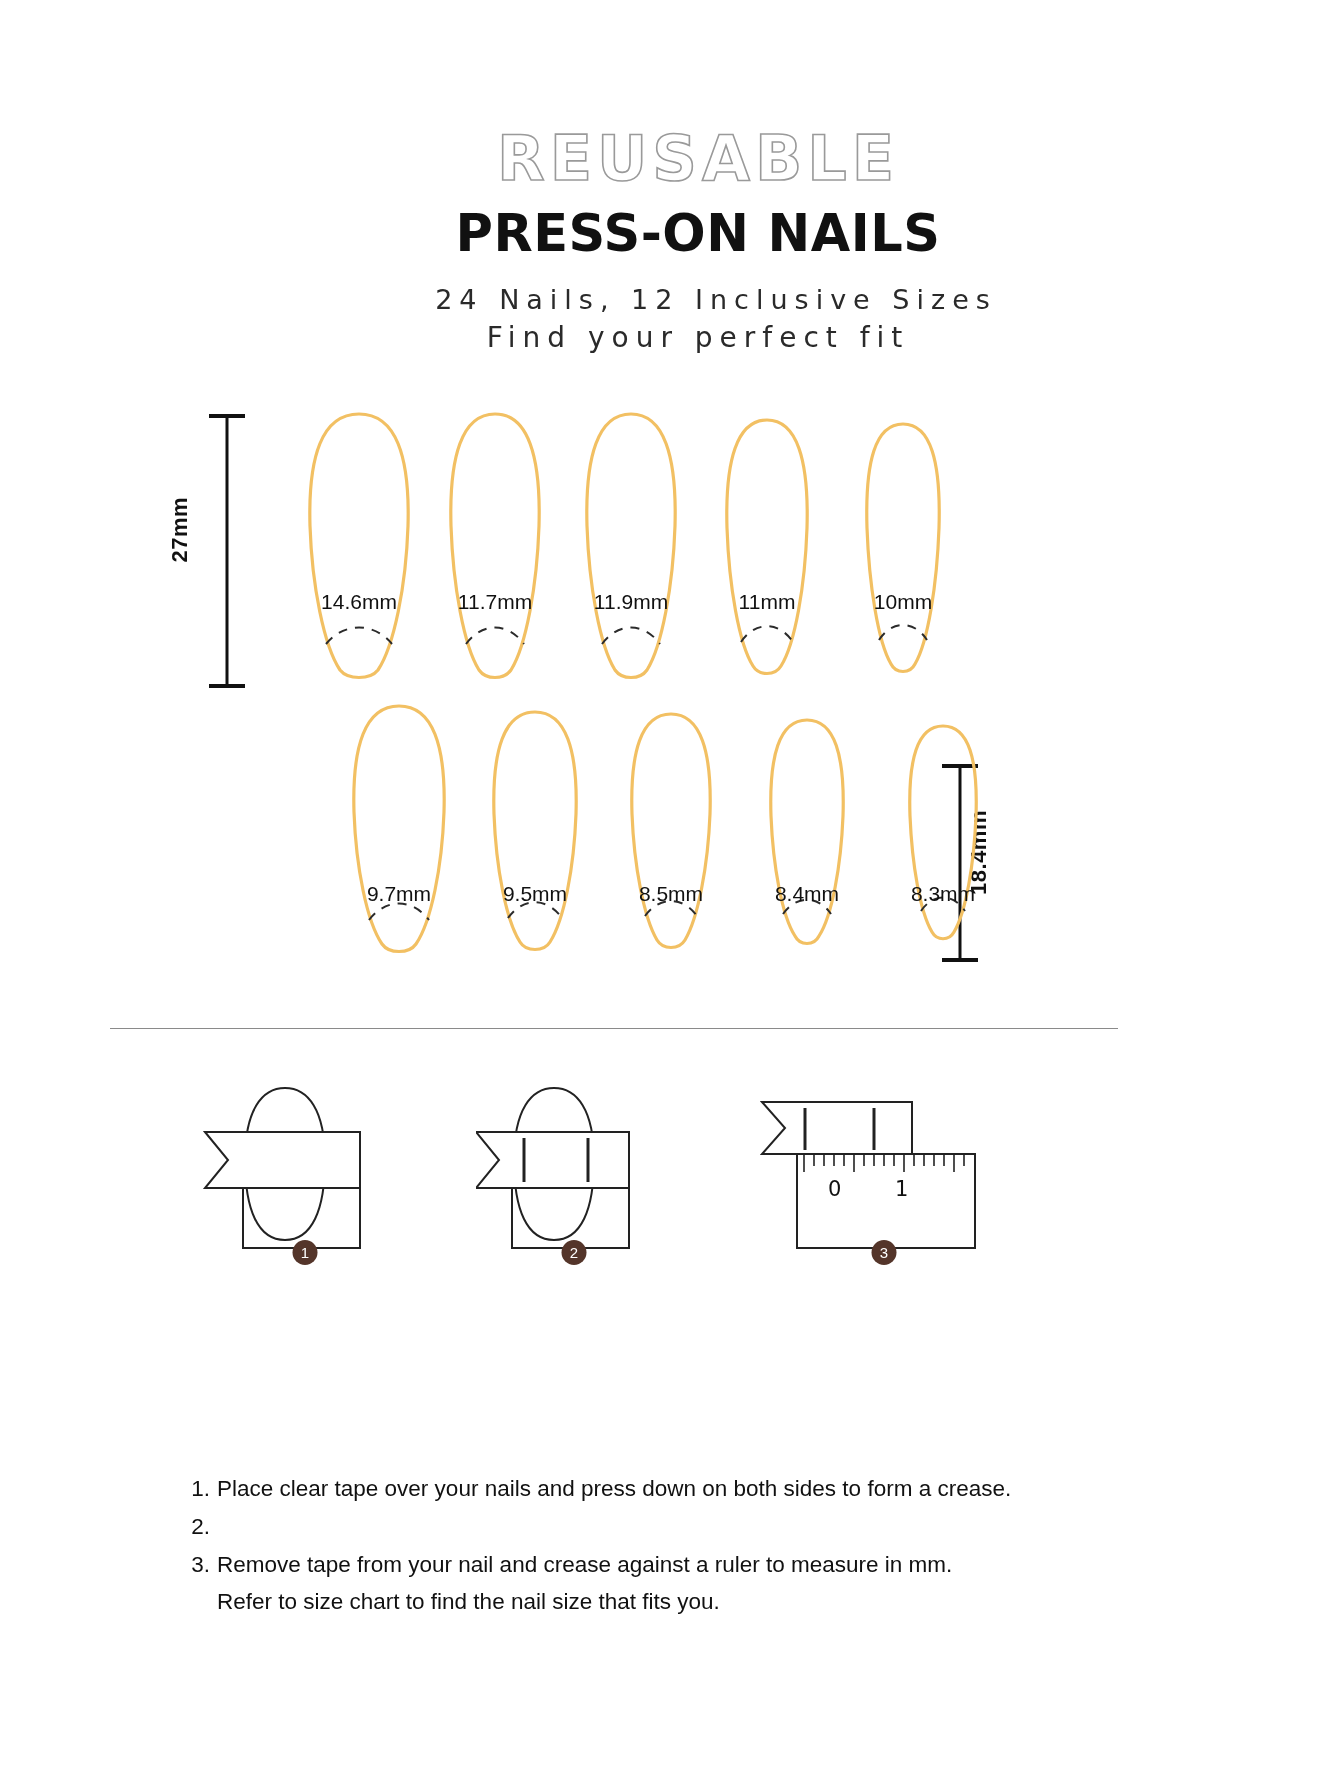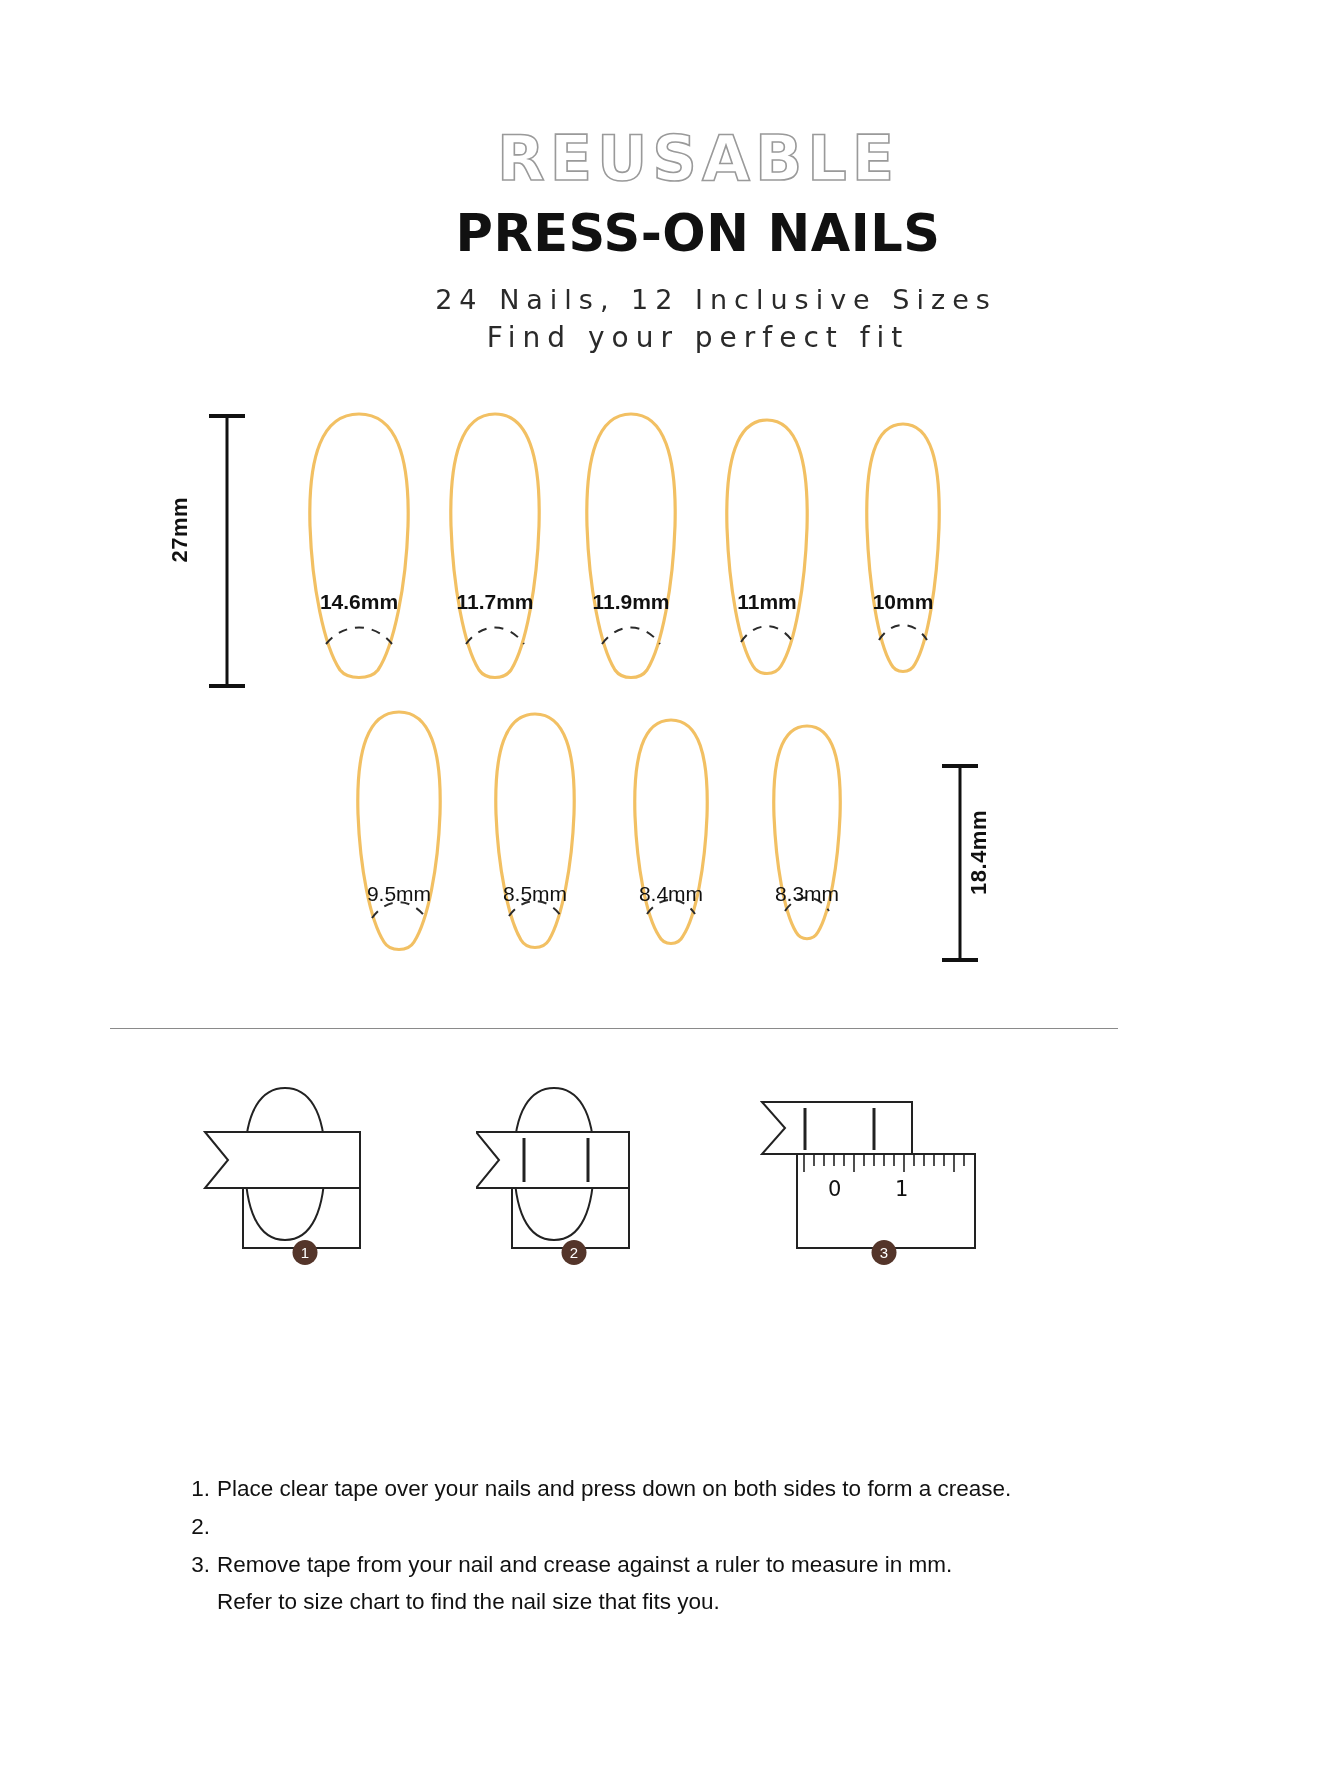--- a/index.html
+++ b/index.html
@@ -57,21 +57,21 @@
     letter-spacing: 7px;
     color: #2a2a2a;
     margin-top: 6px;
   }
 
   
   .nail-row {
     position: absolute;
     display: flex;
   }
-  #row-top { left: 300px; top: 408px; font-weight: bold; }
+  #row-top { left: 300px; top: 408px; }
   #row-bottom { left: 340px; top: 700px; }
 
   .nail {
     position: relative;
     width: 118px;
     height: 270px;
     margin-right: 18px;
   }
   .nail svg { display: block; }
   .nail-label {
@@ -232,20 +232,27 @@
       <path d="M59 16 C 31 16, 21 54, 23 120 C 25 176, 34 234, 47 256 C 52 266, 66 266, 71 256 C 84 234, 93 176, 95 120 C 97 54, 87 16, 59 16 Z" fill="none" stroke="#f2c063" stroke-width="3.2"></path>
       <path d="M35 232 C 48 212, 70 212, 83 232" fill="none" stroke="#2b2b2b" stroke-width="2" stroke-dasharray="9 8"></path>
     </svg>
     <span class="nail-label">10mm</span>
   </div>
 
 </div>
 
 <div class="nail-row" id="row-bottom">
 
+  <div class="nail">
+    <svg width="118" height="260" viewBox="0 0 118 260">
+      <path d="M59 6 C 25 6, 12 46, 14 112 C 16 168, 27 222, 42 244 C 49 254, 69 254, 76 244 C 91 222, 102 168, 104 112 C 106 46, 93 6, 59 6 Z" fill="none" stroke="#f2c063" stroke-width="3.2"></path>
+      <path d="M29 220 C 46 198, 72 198, 89 220" fill="none" stroke="#2b2b2b" stroke-width="2" stroke-dasharray="9 8"></path>
+    </svg>
+    <span class="nail-label">9.7mm</span>
+  </div>
 
   <div class="nail">
     <svg width="118" height="260" viewBox="0 0 118 260">
       <path d="M59 12 C 28 12, 16 50, 18 114 C 20 168, 30 220, 44 242 C 50 252, 68 252, 74 242 C 88 220, 98 168, 100 114 C 102 50, 90 12, 59 12 Z" fill="none" stroke="#f2c063" stroke-width="3.2"></path>
       <path d="M32 218 C 47 197, 71 197, 86 218" fill="none" stroke="#2b2b2b" stroke-width="2" stroke-dasharray="9 8"></path>
     </svg>
     <span class="nail-label">9.5mm</span>
   </div>
 
   <div class="nail">

